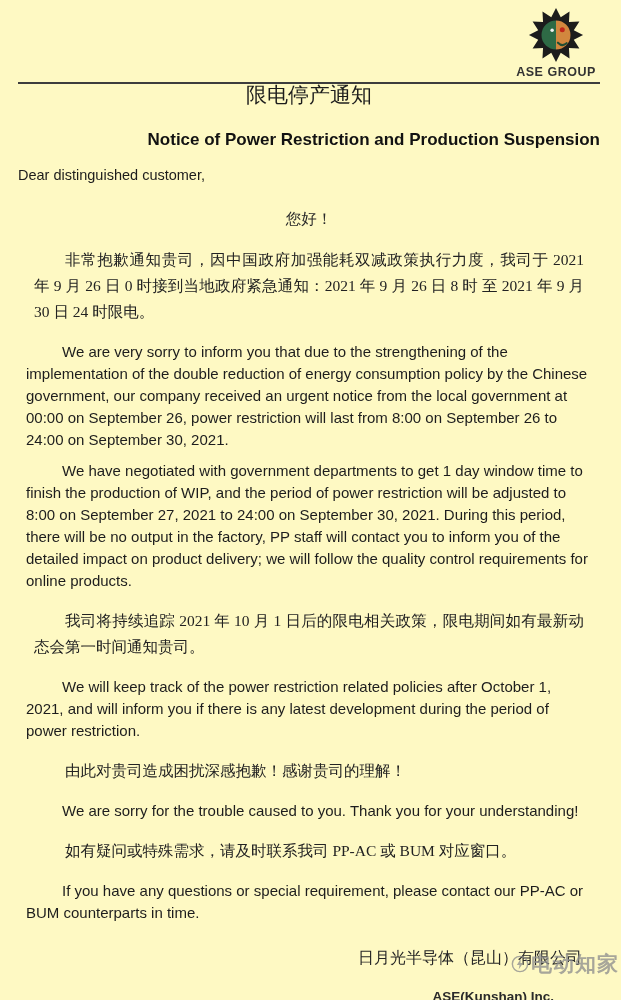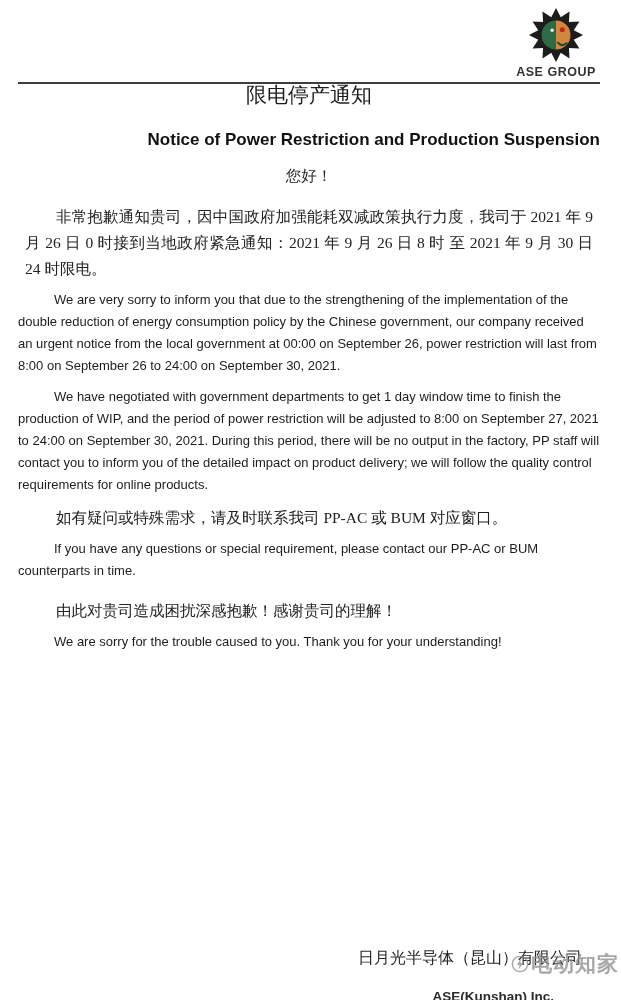--- a/index.html
+++ b/index.html
@@ -1,20 +1,20 @@
 <!DOCTYPE html>
 <html><head>
 <meta charset="utf-8">
 <style>
   html,body{margin:0;padding:0;background:#e9e9e9;}
   .page{
     position:relative;
     width:621px;height:1000px;
     margin:0 auto;
-    background:#ffffff;
+    background:#fef9c3;
     color:#232323;
     overflow:hidden;
     font-family:"Liberation Serif", serif;
   }
   
   .logo-block{
     position:absolute;top:6px;left:514px;width:84px;
     text-align:center;
   }
   .logo-mark{display:block;margin:0 auto;}
@@ -50,26 +50,26 @@
     font-family:"Liberation Sans", sans-serif;
     font-size:14.5px;line-height:22px;color:#1c1c1c;margin:0 0 21px 0;
   }
   .greet-hello{
     font-size:15.5px;line-height:23px;color:#2a2a2a;margin:0 0 17px 0;text-align:center;
   }
   .group{margin:0 0 9px 0;}
   .group.g4{margin-bottom:16px;}
   .p-cn{
     font-size:15.5px;line-height:26px;color:#222;
-    text-align:justify;text-indent:31px;margin:7px;
+    text-align:justify;text-indent:31px;margin:16px;
   }
   .p-en{
     font-family:"Liberation Sans", sans-serif;
-    font-size:13px;line-height:22px;color:#1d1d1d;
-    text-indent:36px;margin:0;
+    font-size:15px;line-height:22px;color:#1d1d1d;
+    text-indent:36px;margin:8px;
   }
   
   .signature{
     position:absolute;right:22px;top:928px;text-align:right;
   }
   .sig-company-cn{font-size:16px;line-height:25px;color:#262626;margin:17px;}
   .sig-company-en{
     font-family:"Liberation Sans", sans-serif;
     font-weight:bold;font-size:13.5px;line-height:19px;color:#2a2a2a;margin:17px;
     padding-right:28px;
@@ -100,40 +100,45 @@
       <path d="M32,38 Q36.5,42.5 41,38.5" stroke="#1f4d33" stroke-width="2.2" fill="none" stroke-linecap="round"></path>
     </svg>
     <span class="logo-label">ASE GROUP</span>
   </div>
   <div class="header-divider"></div>
 
   <div class="content">
     <h1 class="title-cn">限电停产通知</h1>
     <h2 class="title-en">Notice of Power Restriction and Production Suspension</h2>
 
+    <p class="greet-en">Dear distinguished customer,</p>
     <p class="greet-hello">您好！</p>
 
     <div class="group g1">
       <p class="p-cn">非常抱歉通知贵司，因中国政府加强能耗双减政策执行力度，我司于 2021 年 9 月 26 日 0 时接到当地政府紧急通知：2021 年 9 月 26 日 8 时 至 2021 年 9 月 30 日 24 时限电。</p>
       <p class="p-en">We are very sorry to inform you that due to the strengthening of the implementation of the double reduction of energy consumption policy by the Chinese government, our company received an urgent notice from the local government at 00:00 on September 26, power restriction will last from 8:00 on September 26 to 24:00 on September 30, 2021.</p>
     </div>
 
     <div class="group g2">
       <p class="p-en">We have negotiated with government departments to get 1 day window time to finish the production of WIP, and the period of power restriction will be adjusted to 8:00 on September 27, 2021 to 24:00 on September 30, 2021. During this period, there will be no output in the factory, PP staff will contact you to inform you of the detailed impact on product delivery; we will follow the quality control requirements for online products.</p>
     </div>
 
-
-    <div class="group g4">
-      <p class="p-cn">如有疑问或特殊需求，请及时联系我司 PP-AC 或 BUM 对应窗口。</p>
-      <p class="p-en">If you have any questions or special requirement, please contact our PP-AC or BUM counterparts in time.</p>
+    <div class="group g3">
+      <p class="p-cn">我司将持续追踪 2021 年 10 月 1 日后的限电相关政策，限电期间如有最新动态会第一时间通知贵司。</p>
+      <p class="p-en">We will keep track of the power restriction related policies after October 1, 2021, and will inform you if there is any latest development during the period of power restriction.</p>
     </div>
 
     <div class="group g5">
       <p class="p-cn">由此对贵司造成困扰深感抱歉！感谢贵司的理解！</p>
       <p class="p-en">We are sorry for the trouble caused to you. Thank you for your understanding!</p>
+    </div>
+
+    <div class="group g4">
+      <p class="p-cn">如有疑问或特殊需求，请及时联系我司 PP-AC 或 BUM 对应窗口。</p>
+      <p class="p-en">If you have any questions or special requirement, please contact our PP-AC or BUM counterparts in time.</p>
     </div>
   </div>
 
   <div class="signature">
     <p class="sig-company-cn">日月光半导体（昆山）有限公司</p>
     <p class="sig-company-en">ASE(Kunshan) Inc.</p>
     <p class="sig-date">2021 年 9 月 26 日</p>
   </div>
 
   <div class="watermark">

